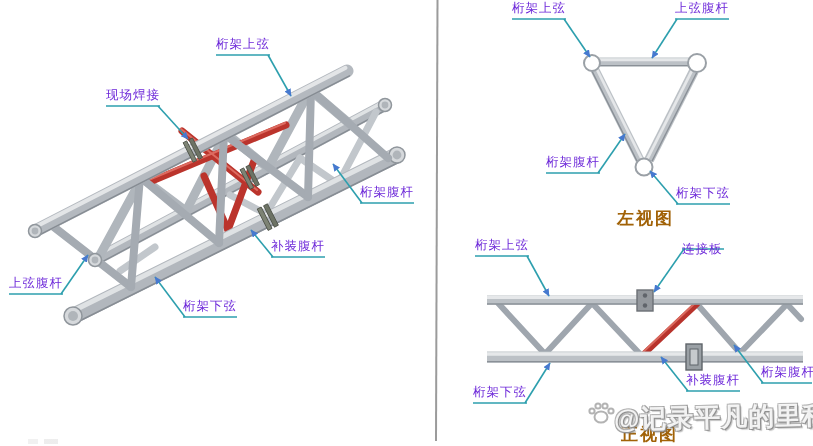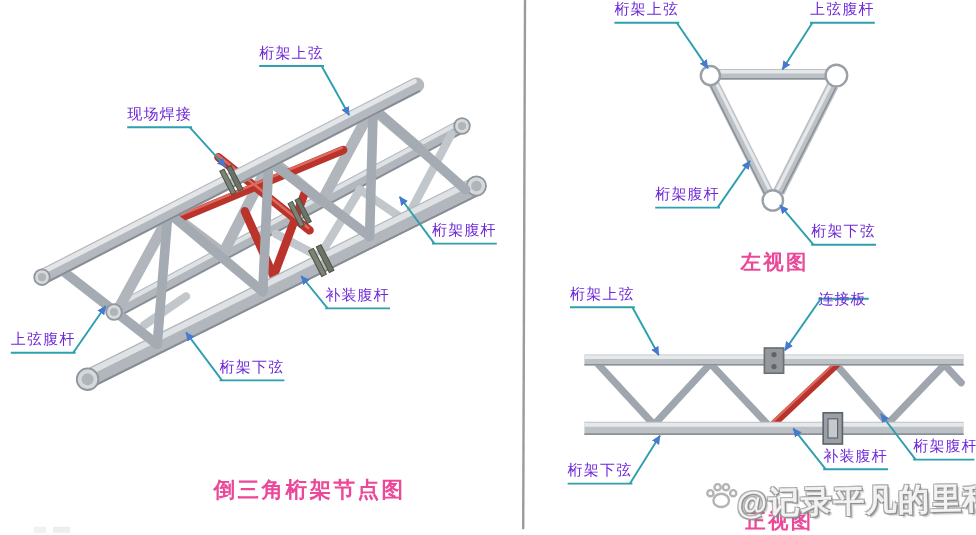--- a/index.html
+++ b/index.html
@@ -7,21 +7,21 @@
     width:813px;height:446px;position:relative;overflow:hidden;
     background:#ffffff;font-family:"Liberation Serif","DejaVu Serif",serif;
   }
   .stage{position:absolute;left:0;top:0;width:813px;height:446px;}
   svg.art{position:absolute;left:0;top:0;z-index:1;}
   .lbl{
     position:absolute;z-index:2;font-size:12.5px;line-height:15px;
     color:#6d28d9;white-space:nowrap;letter-spacing:1px;
   }
   .caption{
-    position:absolute;z-index:2;font-weight:bold;color:#ec4899;
+    position:absolute;z-index:2;font-weight:bold;color:#a16207;
     white-space:nowrap;letter-spacing:2px;
   }
   .caption.iso{left:178px;top:396px;font-size:18px;}
   .caption.leftv{left:617px;top:207px;font-size:17px;}
   .caption.frontv{left:621px;top:423px;font-size:17px;}
   .watermark{
     position:absolute;z-index:3;left:614px;top:400px;
     font-family:"Liberation Sans","DejaVu Sans",sans-serif;
     font-weight:bold;font-size:26px;letter-spacing:1px;white-space:nowrap;
     color:rgba(255,255,255,0.88);
@@ -238,21 +238,20 @@
 <div class="lbl" style="left:675px;top:1px;">上弦腹杆</div>
 <div class="lbl" style="left:546px;top:155px;">桁架腹杆</div>
 <div class="lbl" style="left:676px;top:186px;">桁架下弦</div>
 
 <div class="lbl" style="left:475px;top:238px;">桁架上弦</div>
 <div class="lbl" style="left:682px;top:242px;">连接板</div>
 <div class="lbl" style="left:473px;top:385px;">桁架下弦</div>
 <div class="lbl" style="left:686px;top:373px;">补装腹杆</div>
 <div class="lbl" style="left:761px;top:365px;">桁架腹杆</div>
 
-<div class="caption iso">倒三角桁架节点图</div>
 <div class="caption leftv">左视图</div>
 <div class="caption frontv">正视图</div>
 
 <div class="pawwrap">
   <svg width="30" height="30" viewBox="0 0 30 30">
     <g fill="none" stroke="#9a9a9a" stroke-width="2">
       <ellipse cx="15" cy="19" rx="6.5" ry="5.5"></ellipse>
       <circle cx="6" cy="13" r="2.6"></circle>
       <circle cx="12" cy="8" r="2.6"></circle>
       <circle cx="19" cy="8" r="2.6"></circle>

